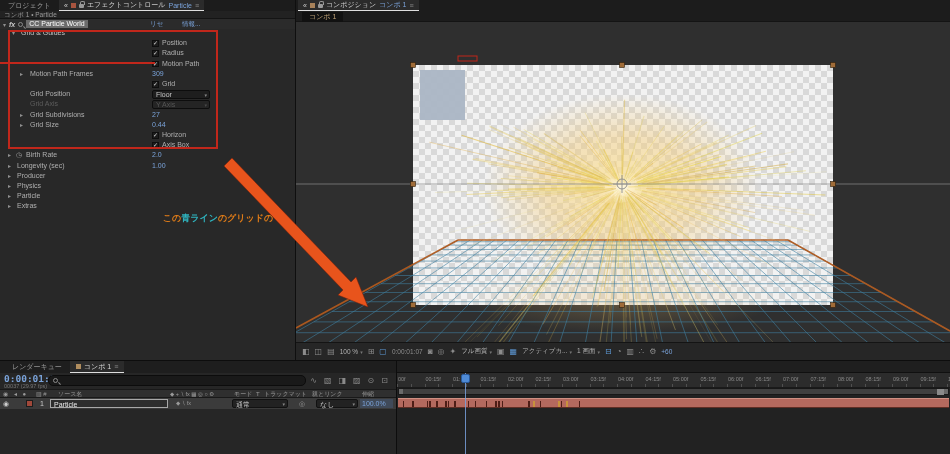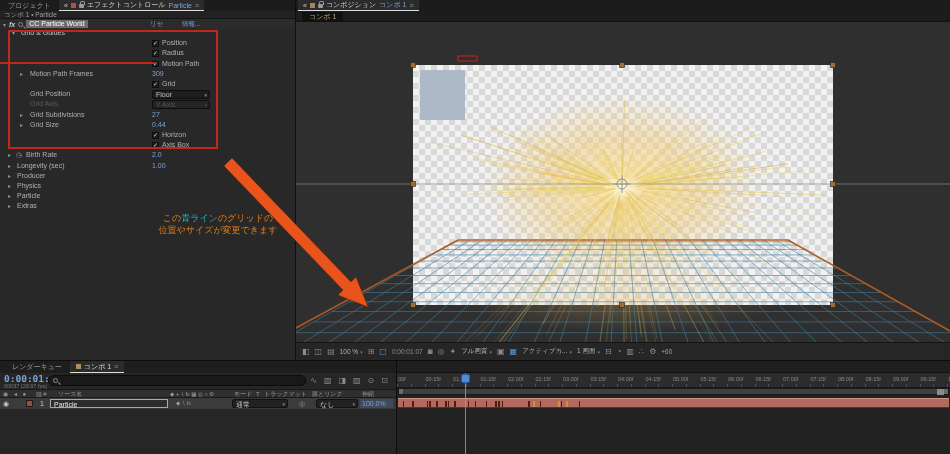--- a/index.html
+++ b/index.html
@@ -31,21 +31,21 @@
 .cb{position:absolute;left:152px;top:2px;width:6.5px;height:6.5px;background:#1d1d1d;border:1px solid #0e0e0e;color:#d8d8d8;font-size:6px;line-height:5px;text-align:center}
 .clabel{position:absolute;left:162px;color:#b0b0b0}
 .val{position:absolute;left:152px;color:var(--accent)}
 .dd{position:absolute;left:152px;top:1px;width:58px;height:8.5px;line-height:8.5px;background:#1e1e1e;border:1px solid #0d0d0d;border-radius:2px;color:#c4c4c4;padding-left:3px}
 .dd .ca{position:absolute;right:2px;top:0;color:#8a8a8a;font-size:5px}
 .dd.dis{color:#565656;background:#242424}
 .dd.dis .ca{color:#4a4a4a}
 .dim-lbl{color:#5d5d5d}
 .red-rect{position:absolute;left:8px;top:30px;width:210px;height:119px;border:2px solid var(--red);pointer-events:none}
 .red-line{position:absolute;left:0;top:62px;width:155px;height:2px;background:var(--red);pointer-events:none}
-.anno{position:absolute;left:138px;top:213px;width:160px;text-align:center;font-size:9px;font-weight:normal;line-height:11.5px}
+.anno{position:absolute;left:138px;top:213px;width:160px;text-align:center;font-size:9px;font-weight:bold;line-height:11.5px}
 .anno .o{color:var(--anno-orange)}
 .anno .c{color:var(--cyan)}
 
 .comp{position:absolute;left:296px;top:0;width:654px;height:360px;background:#2e2e2e}
 .vtabrow{position:absolute;top:11px;left:0;right:0;height:11px;background:#1c1c1c;border-bottom:1px solid #141414}
 .viewer-tab{position:absolute;left:6px;top:1px;background:#111;color:#c2a478;font-size:7px;height:10px;line-height:10px;padding:0 7px}
 .viewer{position:absolute;top:22px;left:0;width:654px;height:320px;background:#2f2f2f;overflow:hidden}
 .board{position:absolute;left:117px;top:43px;width:420px;height:240px;background-image:conic-gradient(#d9d9d9 25%,#f2f2f2 0 50%,#d9d9d9 0 75%,#f2f2f2 0);background-size:12px 12px}
 .gsq{position:absolute;left:124px;top:48px;width:45px;height:50px;background:#a9b5c4;opacity:.93}
 .glow{position:absolute;pointer-events:none}
@@ -198,21 +198,20 @@
         </div>
         <div class="erow" style="top: 173.4px;">
           <span class="tw" style="left:8px">▸</span>
           <span class="plabel" style="left:17px">Extras</span>
         </div>
       </div>
     <div class="red-rect"></div>
     <div class="red-line"></div>
     <div class="anno">
       <div><span class="o">この</span><span class="c">青ライン</span><span class="o">のグリッドの</span></div>
-      <div class="o">位置やサイズが変更できます</div>
     </div>
   </section>
 
   <section class="comp">
     <div class="tabbar">
       <div class="tab-active" style="margin-left:2px">
         <span>«</span>
         <span class="sq" style="background:#a8825a"></span>
         <span class="lk"></span>
         <span>コンポジション</span>

